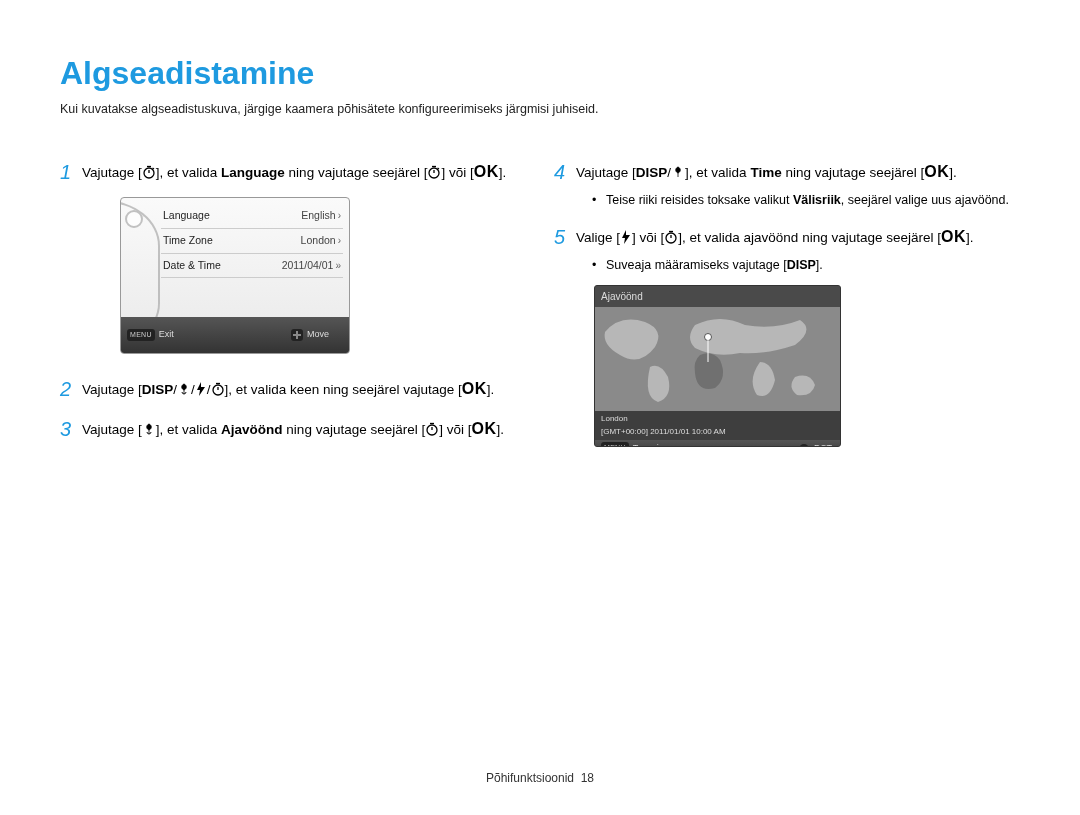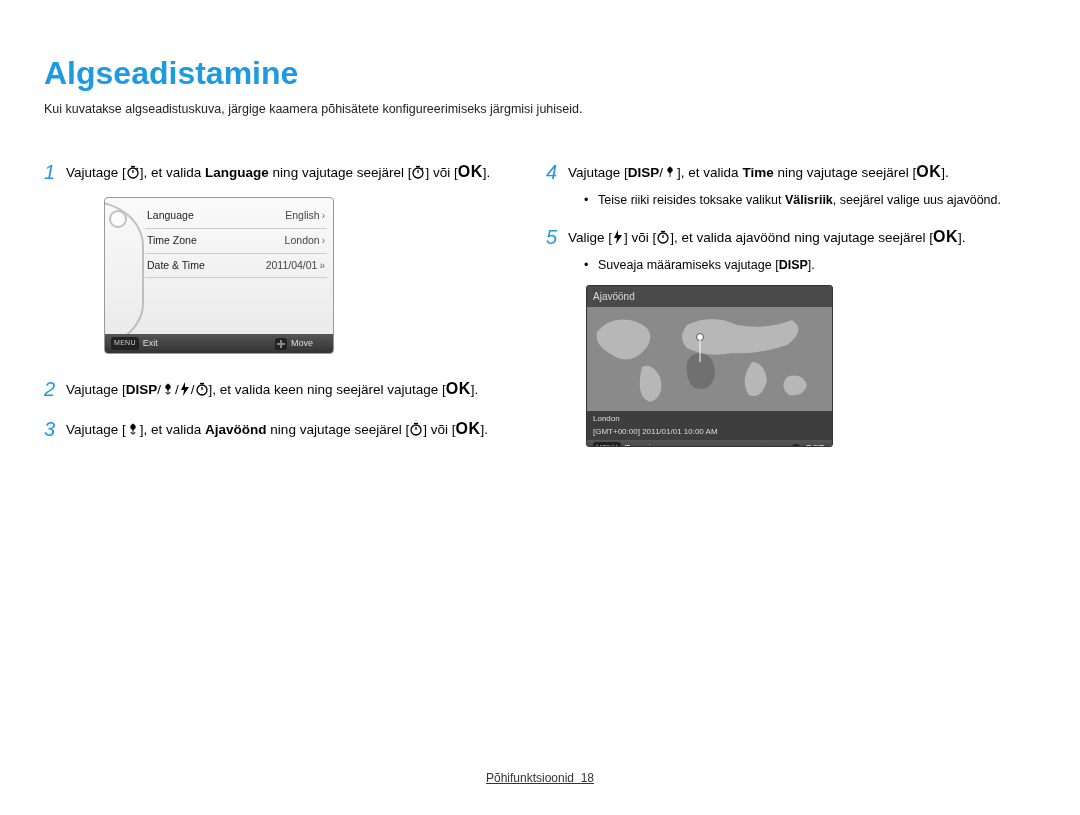--- a/index.html
+++ b/index.html
@@ -6,21 +6,21 @@
     margin: 0;
     padding: 0;
     font-family: Arial, Helvetica, sans-serif;
     background: #fff;
     width: 1080px;
     height: 815px;
     position: relative;
     color: #000;
   }
   .page {
-    padding: 55px 70px 0 44px;
+    padding: 55px 70px 0 60px;
   }
   h1 {
     color: #1e9ae0;
     font-size: 32px;
     font-weight: bold;
     margin: 0 0 10px 0;
   }
   .subtitle {
     font-size: 12.5px;
     color: #222;
@@ -107,21 +107,21 @@
     font-size:10.5px;
     padding: 4px 2px;
     border-bottom:1px solid #ccc;
     color:#222;
   }
   .row .val{color:#444;}
   .chev{font-size:10px;color:#666;margin-left:2px;}
   .screen1-footer{
     position:absolute;
     left:0;right:0;bottom:0;
-    height:19px;
+    height:36px;
     background:linear-gradient(#555,#333);
     display:flex;
     align-items:center;
     font-size:9px;
     color:#ddd;
   }
   .mbtn{
     display:inline-block;
     background:#222;
     border-radius:3px;
@@ -176,21 +176,21 @@
     background:linear-gradient(#555,#333);
     display:flex;align-items:center;
     font-size:9px;color:#ddd;
   }
 
   .page-footer{
     position:absolute;
     bottom:30px;
     left:0;right:0;
     text-align:center;
-    font-size:12px;color:#333;text-decoration:underline;
+    font-size:12px;color:#333;
   }
 </style>
 </head>
 <body>
 
 <div class="page">
   <h1>Algseadistamine</h1>
   <div class="subtitle">Kui kuvatakse algseadistuskuva, järgige kaamera põhisätete konfigureerimiseks järgmisi juhiseid.</div>
 
   <div class="columns">

